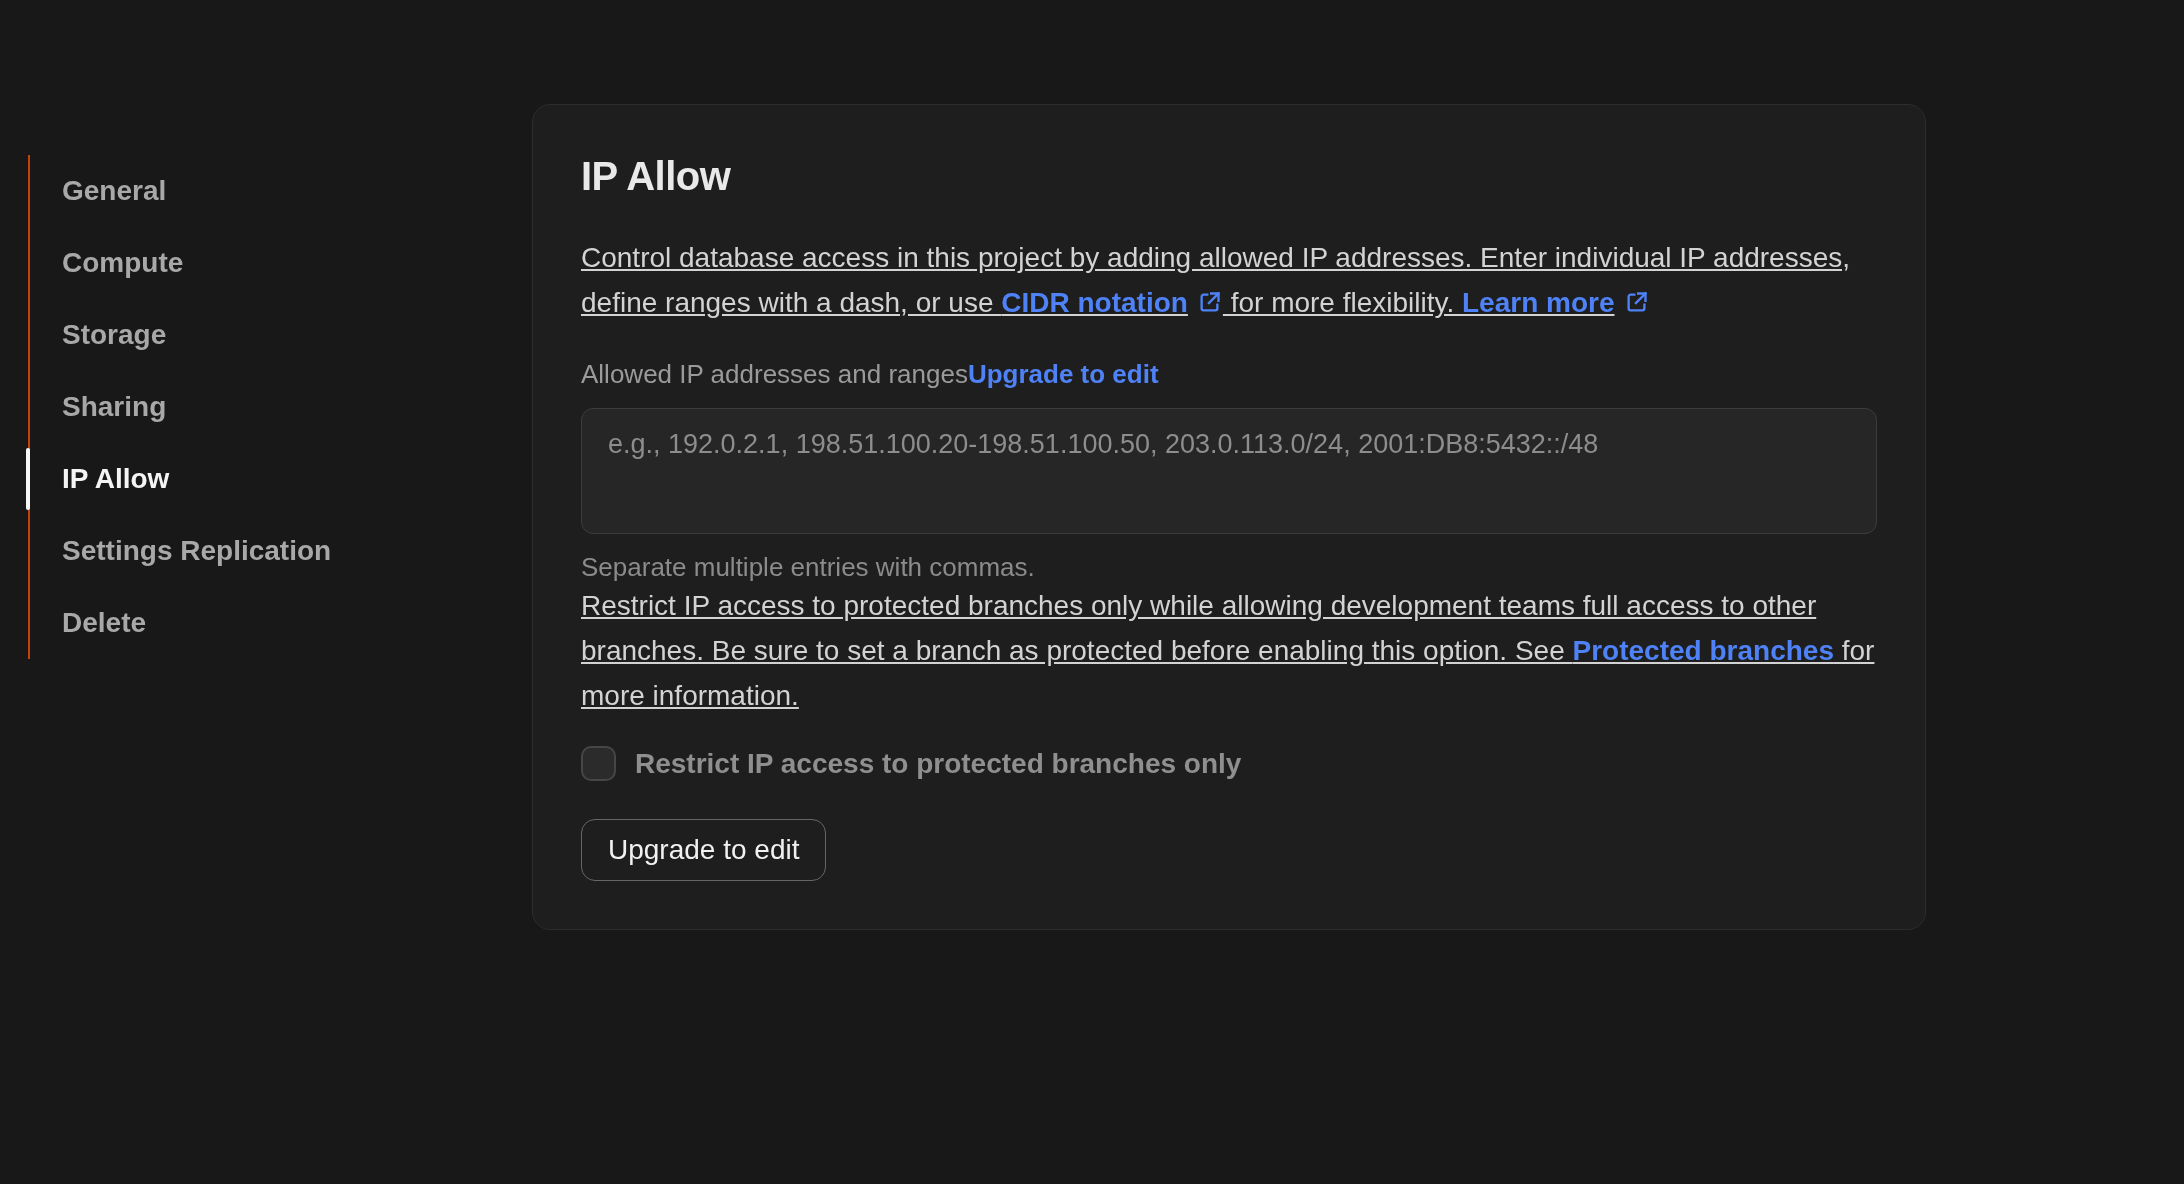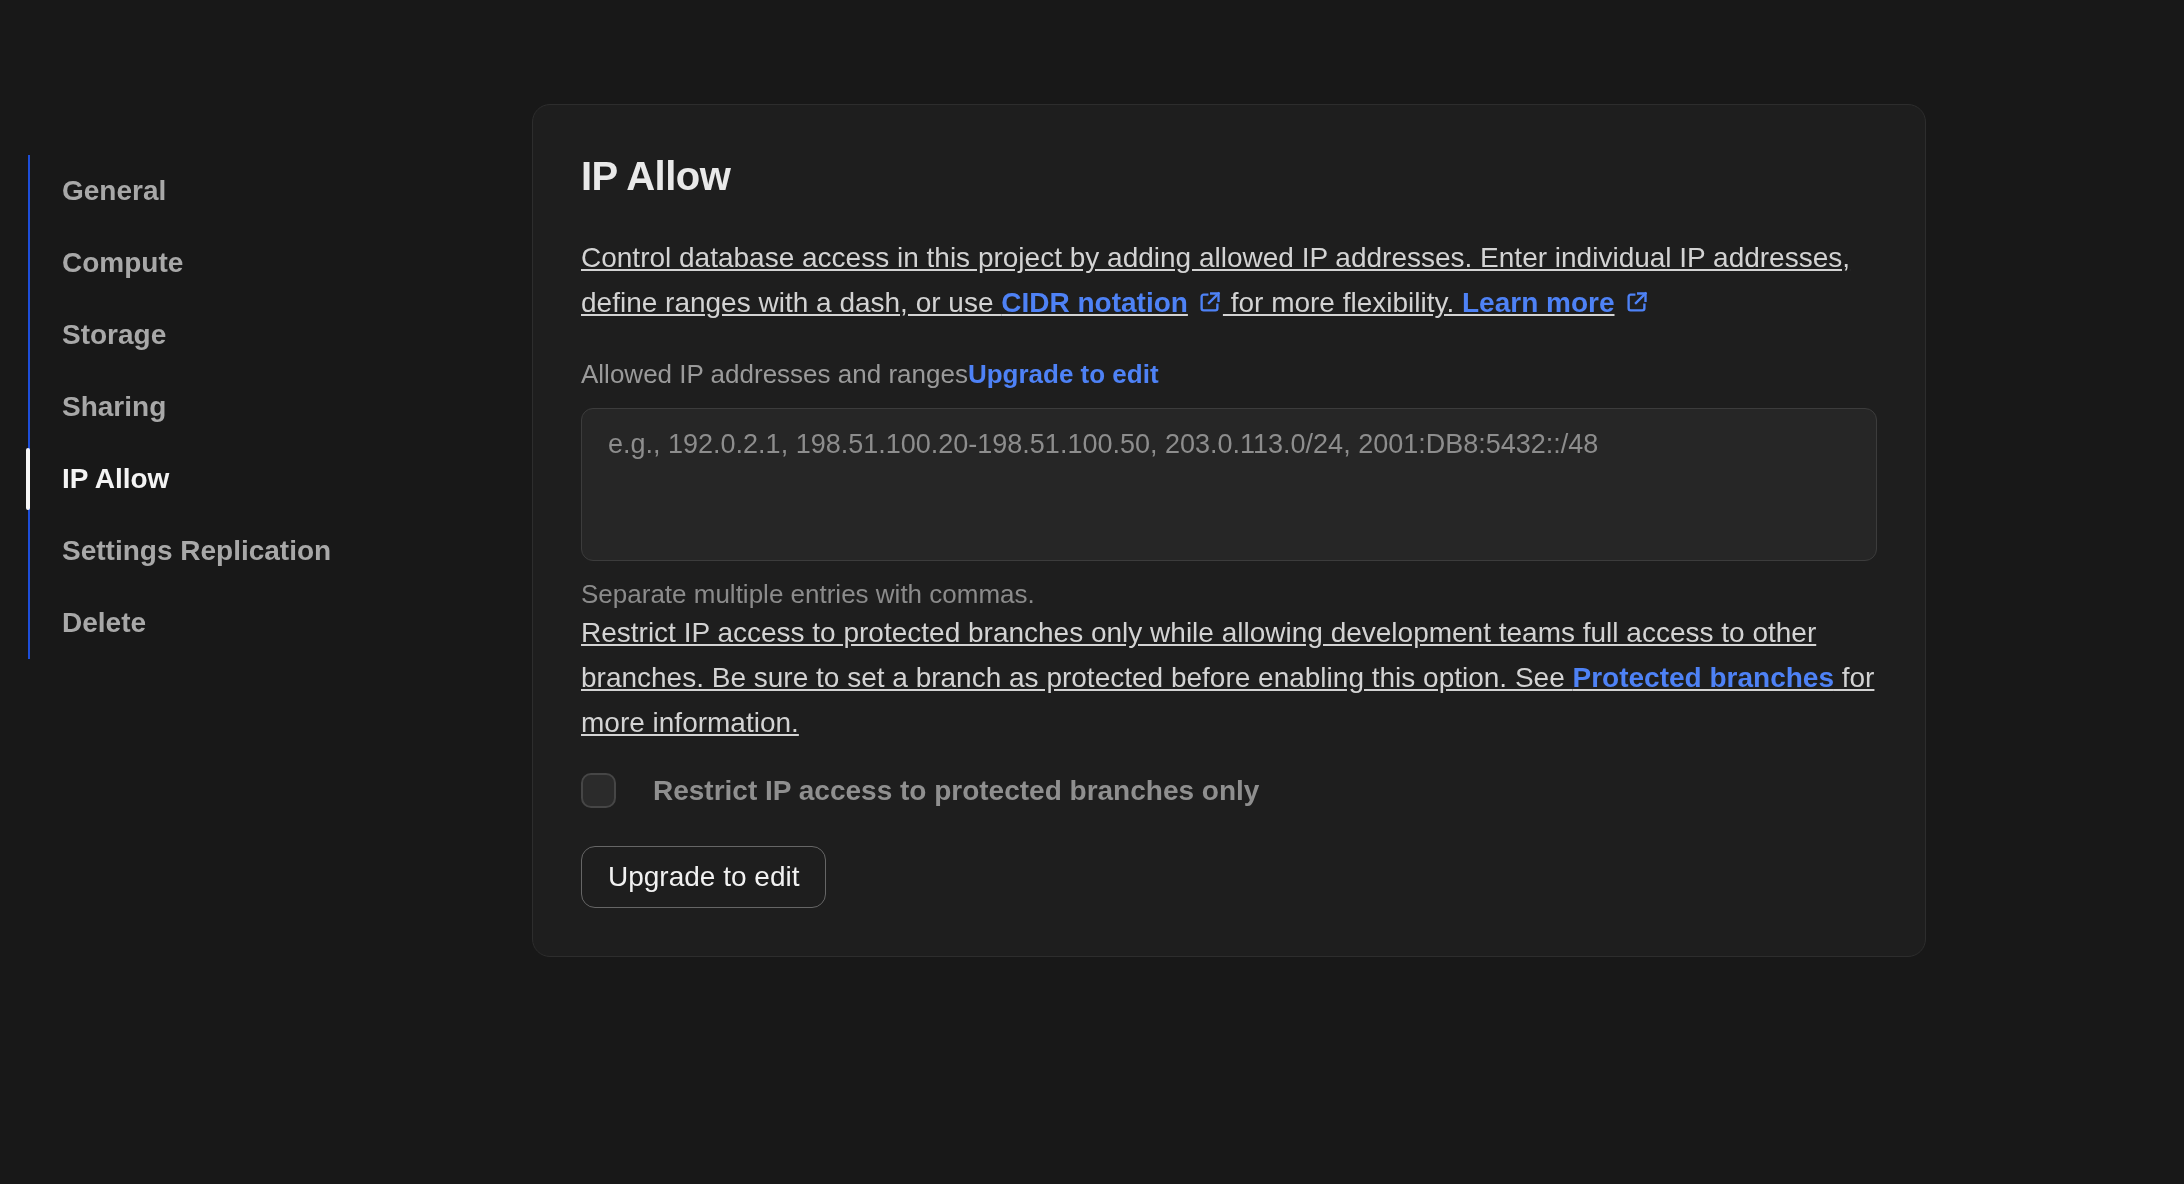--- a/index.html
+++ b/index.html
@@ -7,21 +7,21 @@
   body {
     background:#181818;
     font-family:"Liberation Sans", sans-serif;
     color:#d3d3d3;
     overflow:hidden;
   }
   .layout { display:flex; width:2184px; }
 
   
   .sidebar { width:532px; flex:0 0 532px; padding:155px 0 0 28px; }
-  .sidebar ul { list-style:none; border-left:2px solid #1d4ed8; }
+  .sidebar ul { list-style:none; border-left:2px solid #c2410c; }
   .sidebar li {
     position:relative; height:72px; display:flex; align-items:center;
     padding-left:32px; font-size:28px; font-weight:600; color:#a8a8a8;
     cursor:pointer; white-space:nowrap;
   }
   .sidebar li.active { color:#f4f4f4; }
   .sidebar li.active::before {
     content:""; position:absolute; left:-4px; top:5px; bottom:5px;
     width:4px; background:#f6f6f6; border-radius:2px;
   }
@@ -53,36 +53,36 @@
   .ext-icon { vertical-align:-4px; margin-left:8px; }
 
   .field-row {
     display:flex; justify-content:flex-start; align-items:center;
     margin:0 0 18px;
   }
   .field-label { font-size:26px; color:#9a9a9a; }
   .upgrade-link { font-size:26px; font-weight:700; color:#4e82f6; text-decoration:none; cursor:pointer; }
 
   textarea.ip-input {
-    display:block; width:100%; height:153px; resize:none;
+    display:block; width:100%; height:126px; resize:none;
     background:#262626; border:1px solid #3c3c3c; border-radius:12px;
     padding:20px 26px; font-family:"Liberation Sans", sans-serif;
     font-size:27px; color:#d3d3d3; outline:none;
   }
   textarea.ip-input::placeholder { color:#8d8d8d; }
   .hint { font-size:26px; color:#8b8b8b; margin-top:18px; }
 
   .checkbox-row { display:flex; align-items:center; margin-top:0; }
   .checkbox {
     width:35px; height:35px; flex:0 0 35px;
     background:#2b2b2b; border:2px solid #464646; border-radius:10px;
     cursor:pointer;
   }
   .checkbox-label {
-    margin-left:37px; font-size:28px; font-weight:600; color:#8f8f8f;
+    margin-left:19px; font-size:28px; font-weight:600; color:#8f8f8f;
   }
 
   button.upgrade-btn {
     margin-top:38px;
     background:transparent;
     border:1.5px solid #666666;
     border-radius:14px;
     color:#f1f1f1;
     font-family:"Liberation Sans", sans-serif;
     font-size:28px;

